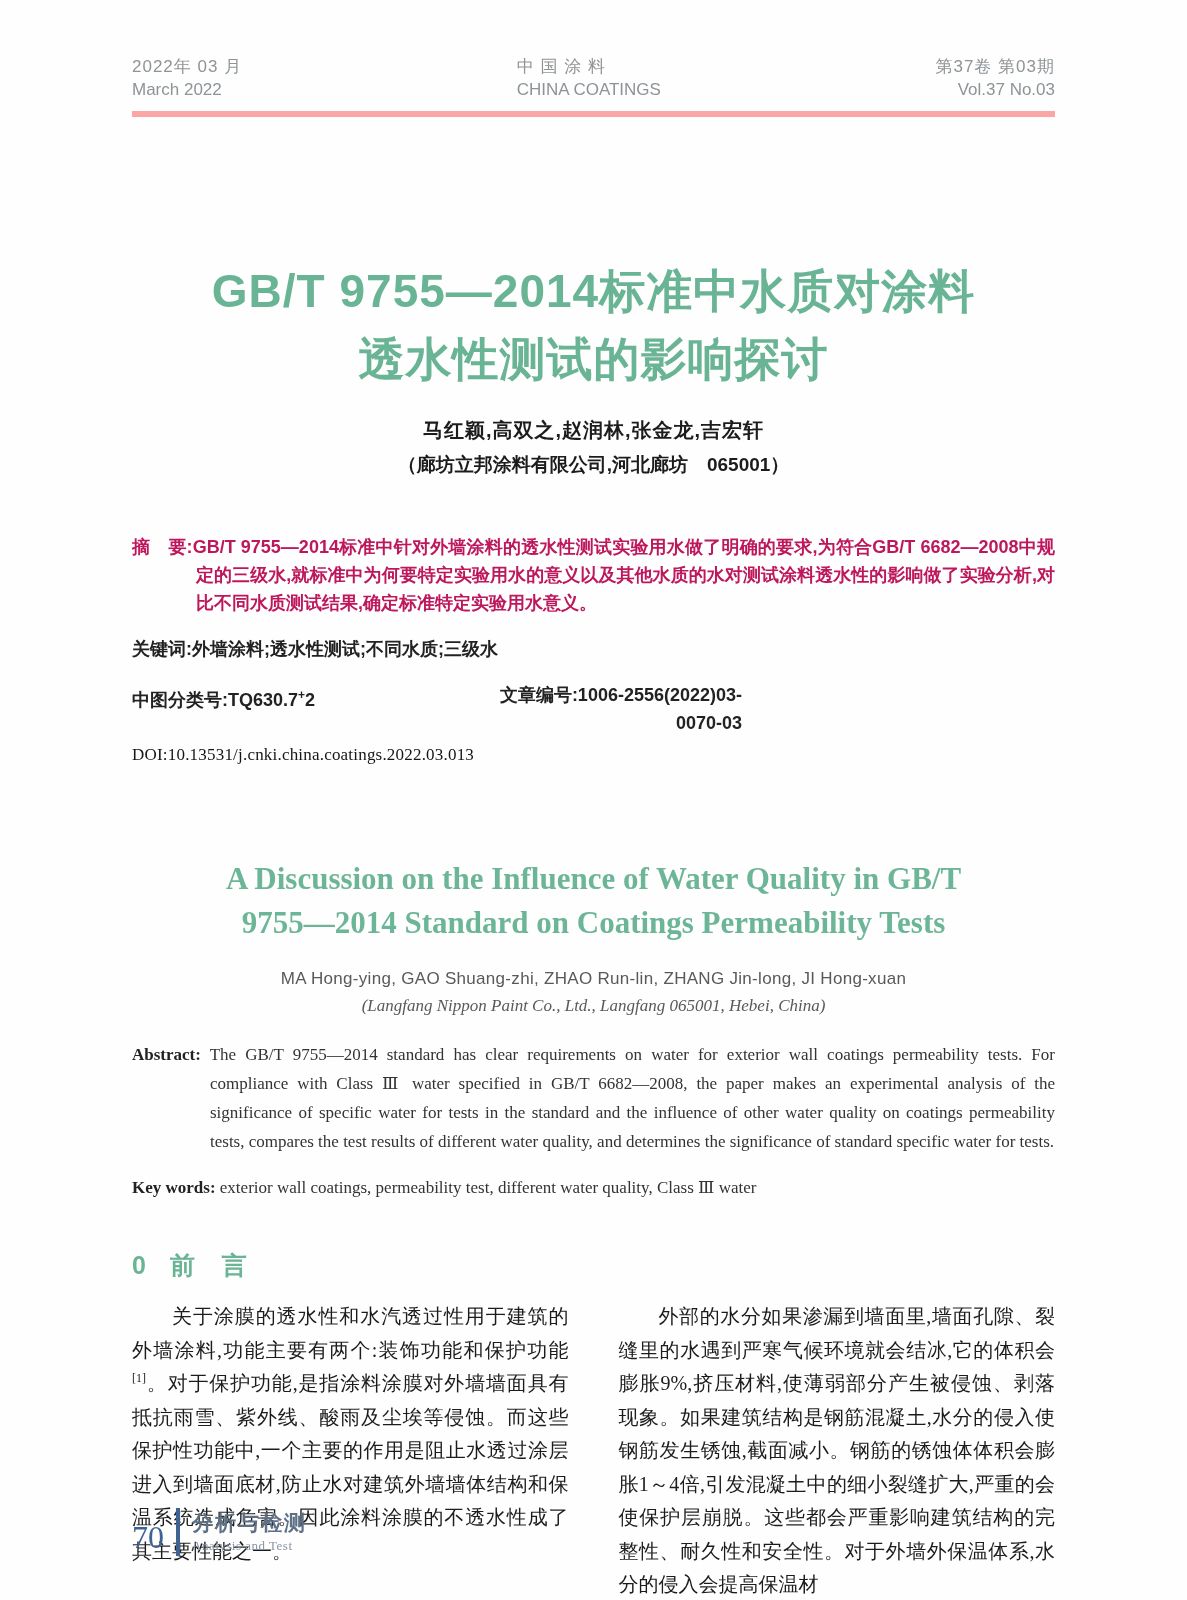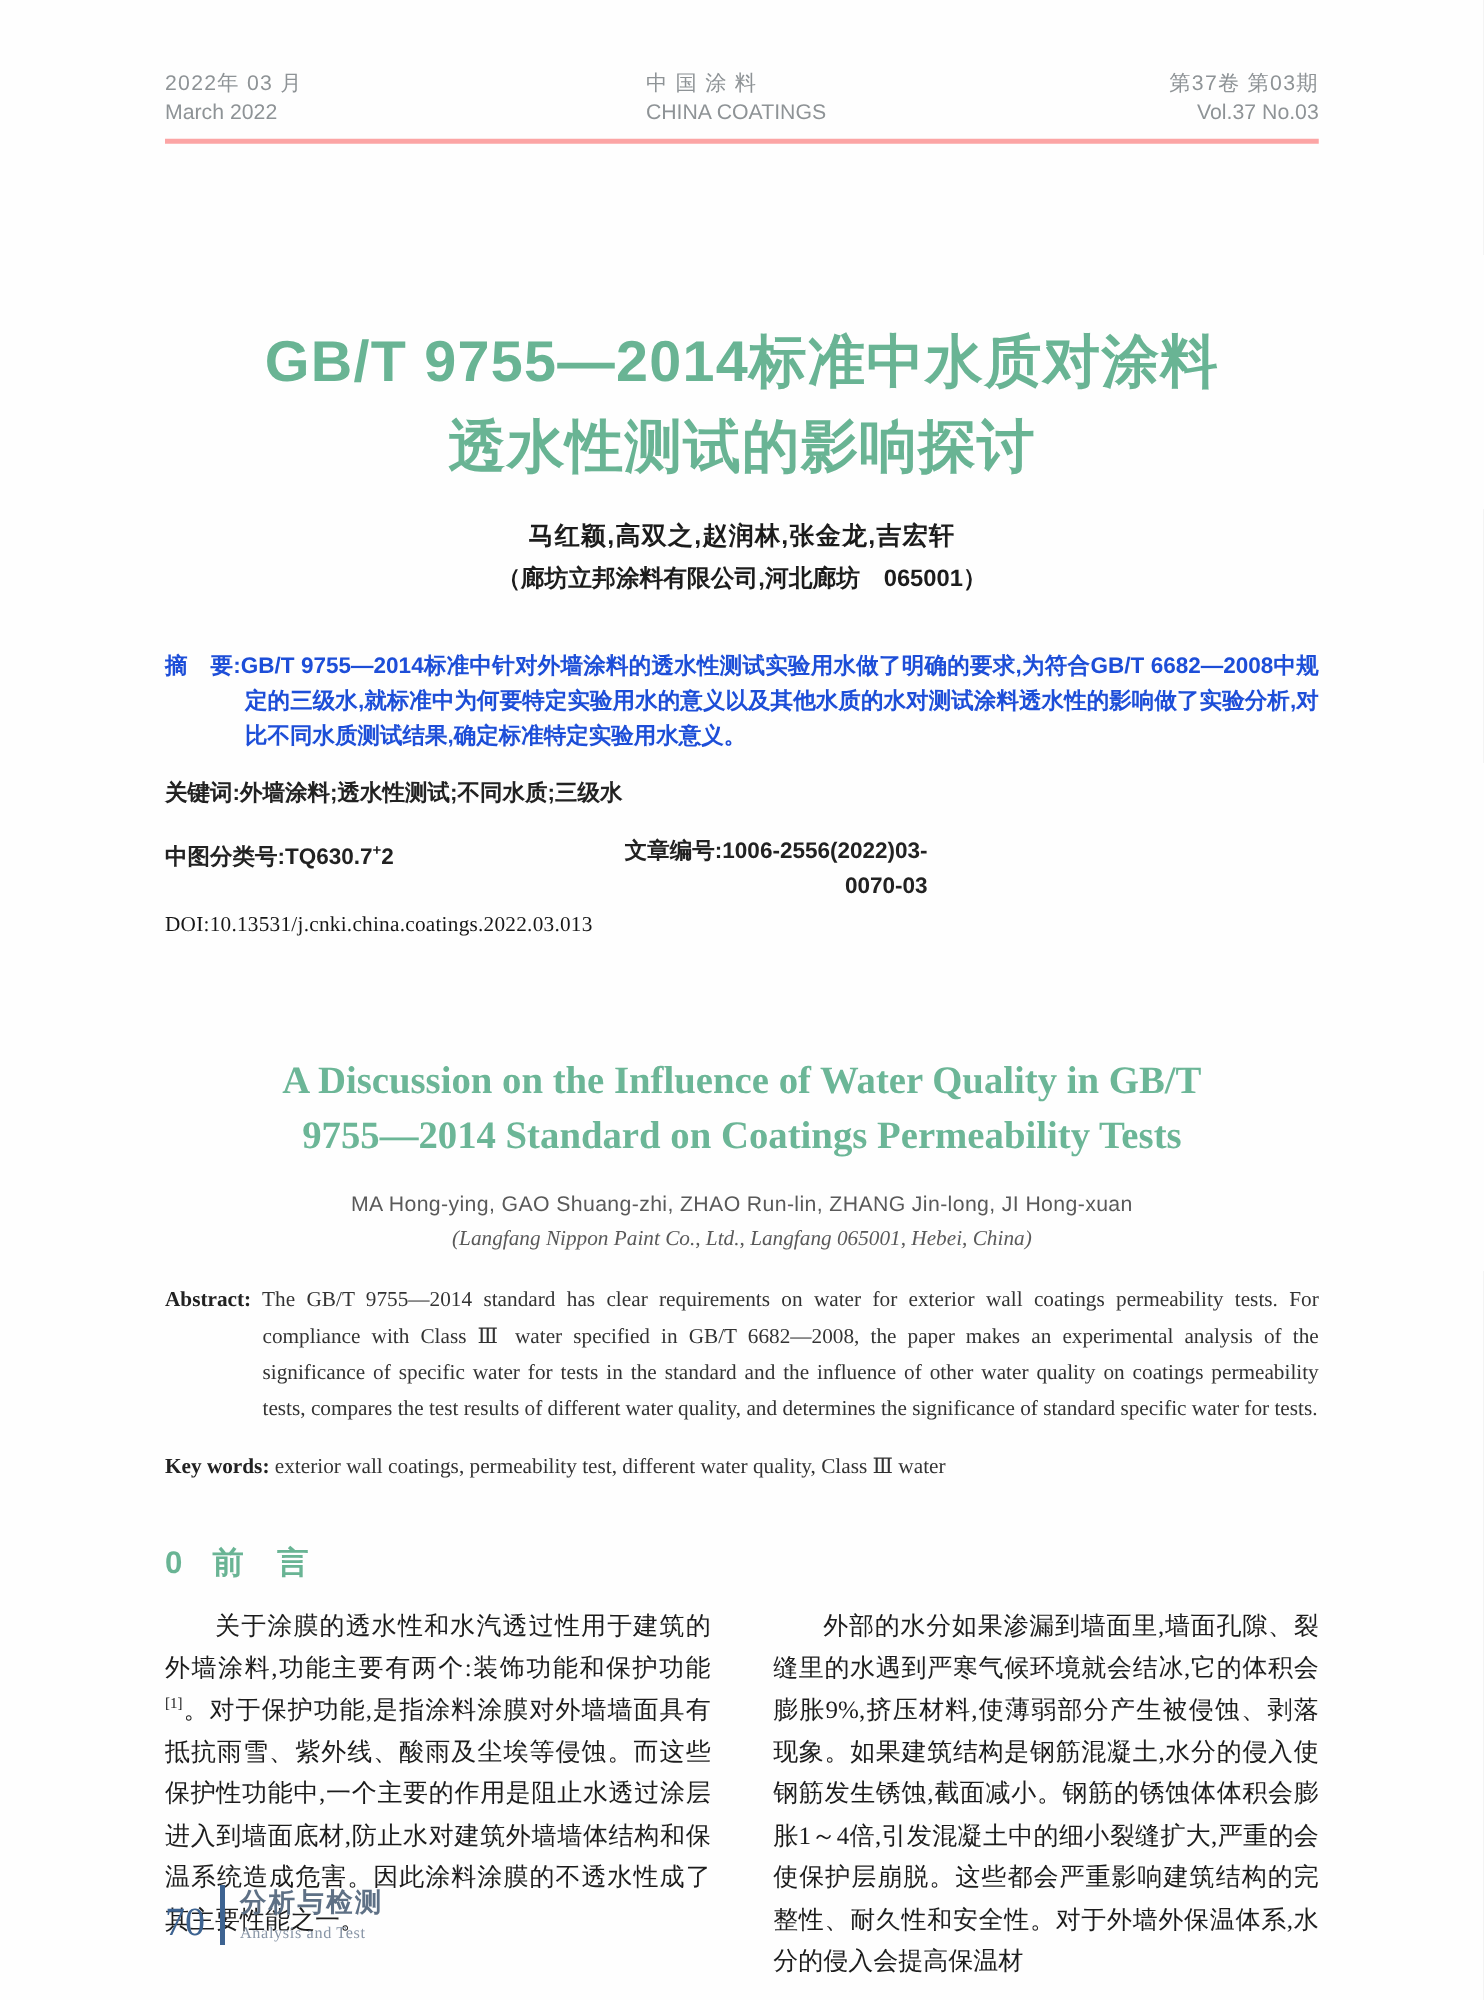--- a/index.html
+++ b/index.html
@@ -12,40 +12,40 @@
     color:#1c1c1c;
     overflow:hidden;
     box-sizing:border-box;
   }
   .inner{padding:0 132px;}
 
   
   .jheader{
     display:flex;justify-content:space-between;align-items:flex-end;
     padding-top:55px;padding-bottom:10px;
-    border-bottom:4px solid #fca5a5;
+    border-bottom:6px solid #fca5a5;
     color:#8e9396;font-size:17px;line-height:23px;
   }
   .jh-cell{white-space:nowrap;}
   .jh-center{text-align:left;}
   .jh-right{text-align:right;}
   .jh-cn{letter-spacing:1px;}
 
   
   .cn-title{
     margin-top:140px;text-align:center;
     color:#69b494;font-weight:700;font-size:46px;line-height:68px;
     letter-spacing:1px;
   }
   .cn-authors{margin-top:24px;text-align:center;font-size:20px;font-weight:700;letter-spacing:1px;}
   .cn-affil{margin-top:8px;text-align:center;font-size:19px;font-weight:600;}
 
   
   .cn-abs{
-    margin-top:42px;font-size:18px;line-height:28px;font-weight:600;color:#1d4ed8;
+    margin-top:55px;font-size:18px;line-height:28px;font-weight:600;color:#be185d;
     text-align:justify;
     padding-left:64px;text-indent:-64px;
   }
   .cn-kw{margin-top:0;font-size:18px;line-height:28px;font-weight:600;color:#222;}
   .meta-row{
     margin-top:4px;display:grid;grid-template-columns:345px 265px 1fr;
     font-size:18px;font-weight:600;line-height:28px;color:#222;
   }
   .meta-right{text-align:right;}
   sup.small{font-size:12px;}

